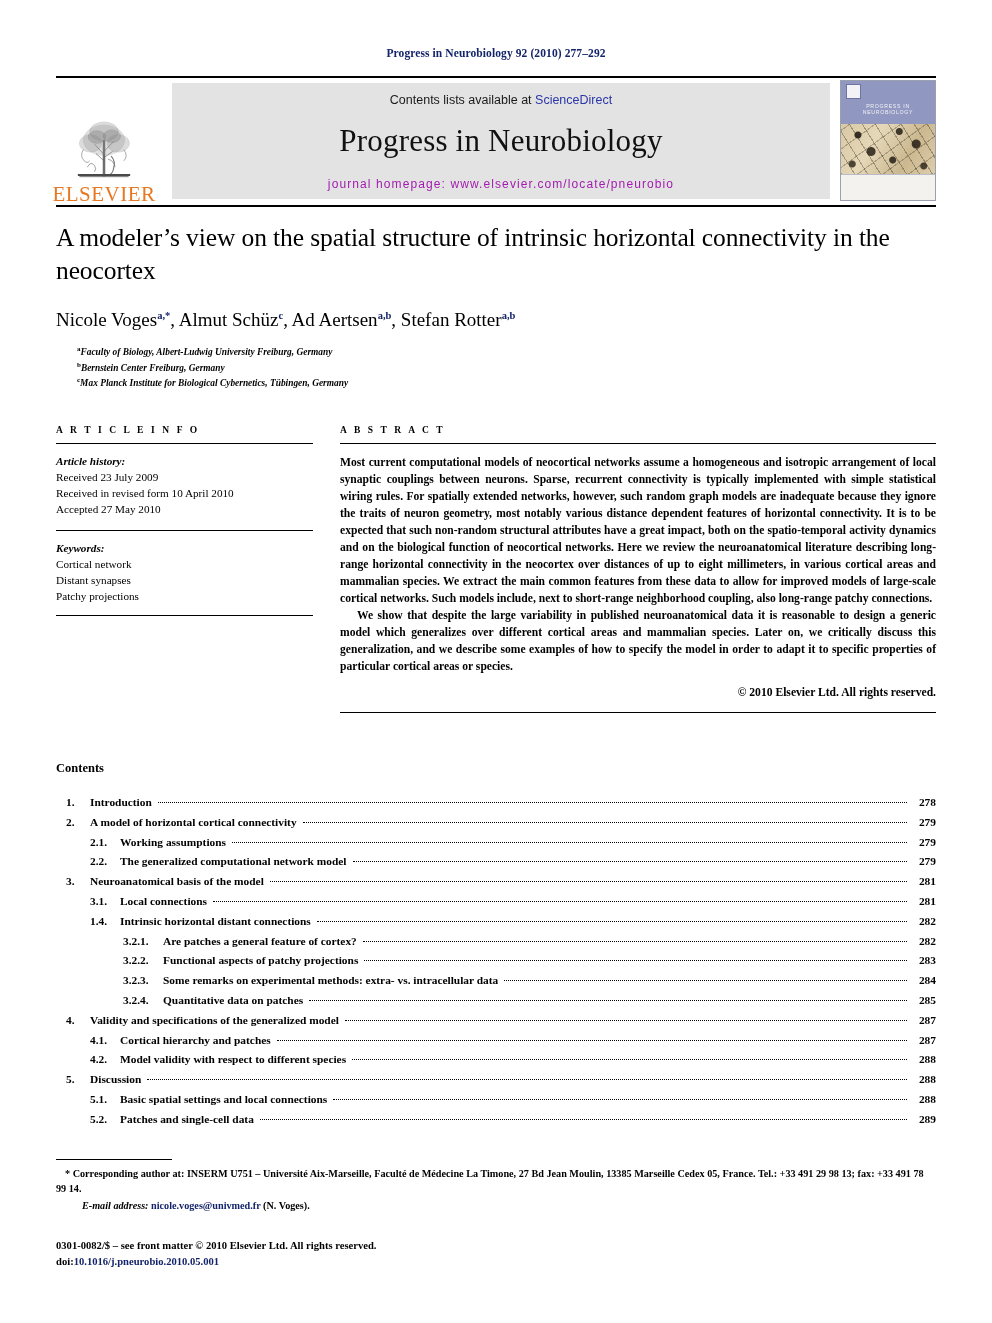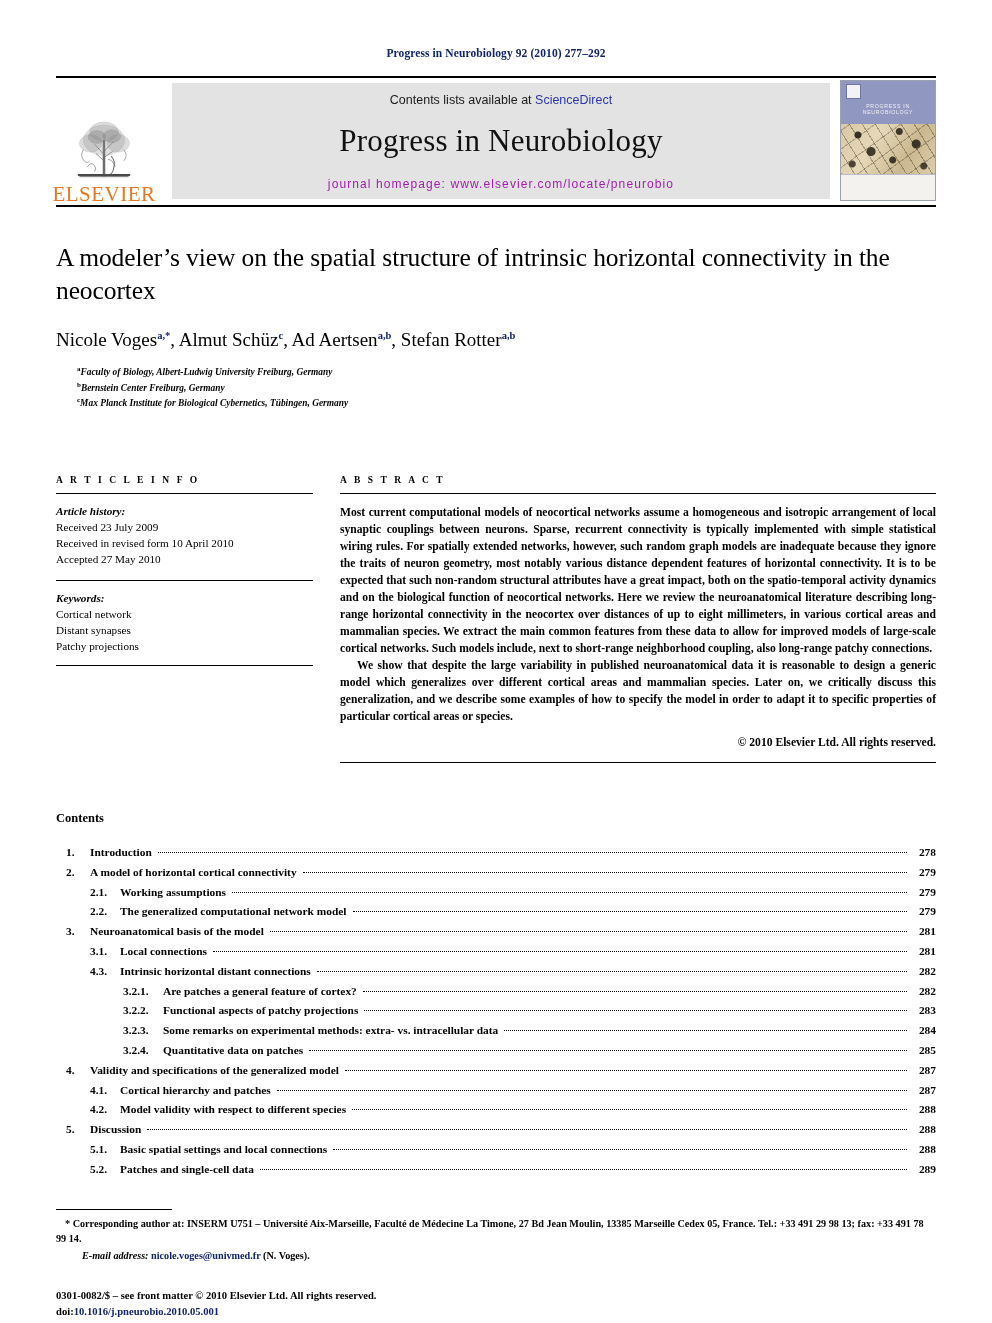--- a/index.html
+++ b/index.html
@@ -156,21 +156,21 @@
     height: 1.3px; background: #7d8396; margin-bottom: 1.6px;
   }
   .cover-foot .fl.s1{width:86%} .cover-foot .fl.s2{width:78%}
   .cover-foot .fl.s3{width:90%} .cover-foot .fl.s4{width:64%}
   .cover-foot .fl.s5{width:72%}
   .masthead-rule-bot {
     border-top: 2.2px solid #000;
   }
 
   
-  .title-block { padding-top: 34px; }
+  .title-block { padding-top: 14px; }
   h1.article-title {
     font-family: "Liberation Serif", serif;
     font-weight: normal;
     font-size: 25.5px;
     line-height: 1.30;
     margin: 0;
     color: #000;
     letter-spacing: -.1px;
   }
   .authors {
@@ -191,21 +191,21 @@
     font-style: italic;
     font-weight: bold;
     font-size: 9.4px;
     line-height: 1.52;
     color: #000;
   }
   .affil sup { font-size: 7px; vertical-align: super; font-style: normal; }
 
   
   .infoabs {
-    margin-top: 64px;
+    margin-top: 34px;
     display: flex;
   }
   .col-info { width: 257px; flex: 0 0 257px; }
   .col-gap  { width: 27px; flex: 0 0 27px; }
   .col-abs  { flex: 1 1 auto; }
   .sec-head {
     font-family: "Liberation Serif", serif;
     font-weight: bold;
     font-size: 9.5px;
     letter-spacing: 2.6px;
@@ -418,21 +418,21 @@
     </div>
 
     <div class="toc-row lvl2">
       <span class="toc-num">3.1.</span>
       <span class="toc-lab">Local connections</span>
       <span class="toc-dots"></span>
       <span class="toc-page">281</span>
     </div>
 
     <div class="toc-row lvl2">
-      <span class="toc-num">4.3.</span>
+      <span class="toc-num">1.4.</span>
       <span class="toc-lab">Intrinsic horizontal distant connections</span>
       <span class="toc-dots"></span>
       <span class="toc-page">282</span>
     </div>
 
     <div class="toc-row lvl3">
       <span class="toc-num">3.2.1.</span>
       <span class="toc-lab">Are patches a general feature of cortex?</span>
       <span class="toc-dots"></span>
       <span class="toc-page">282</span>

